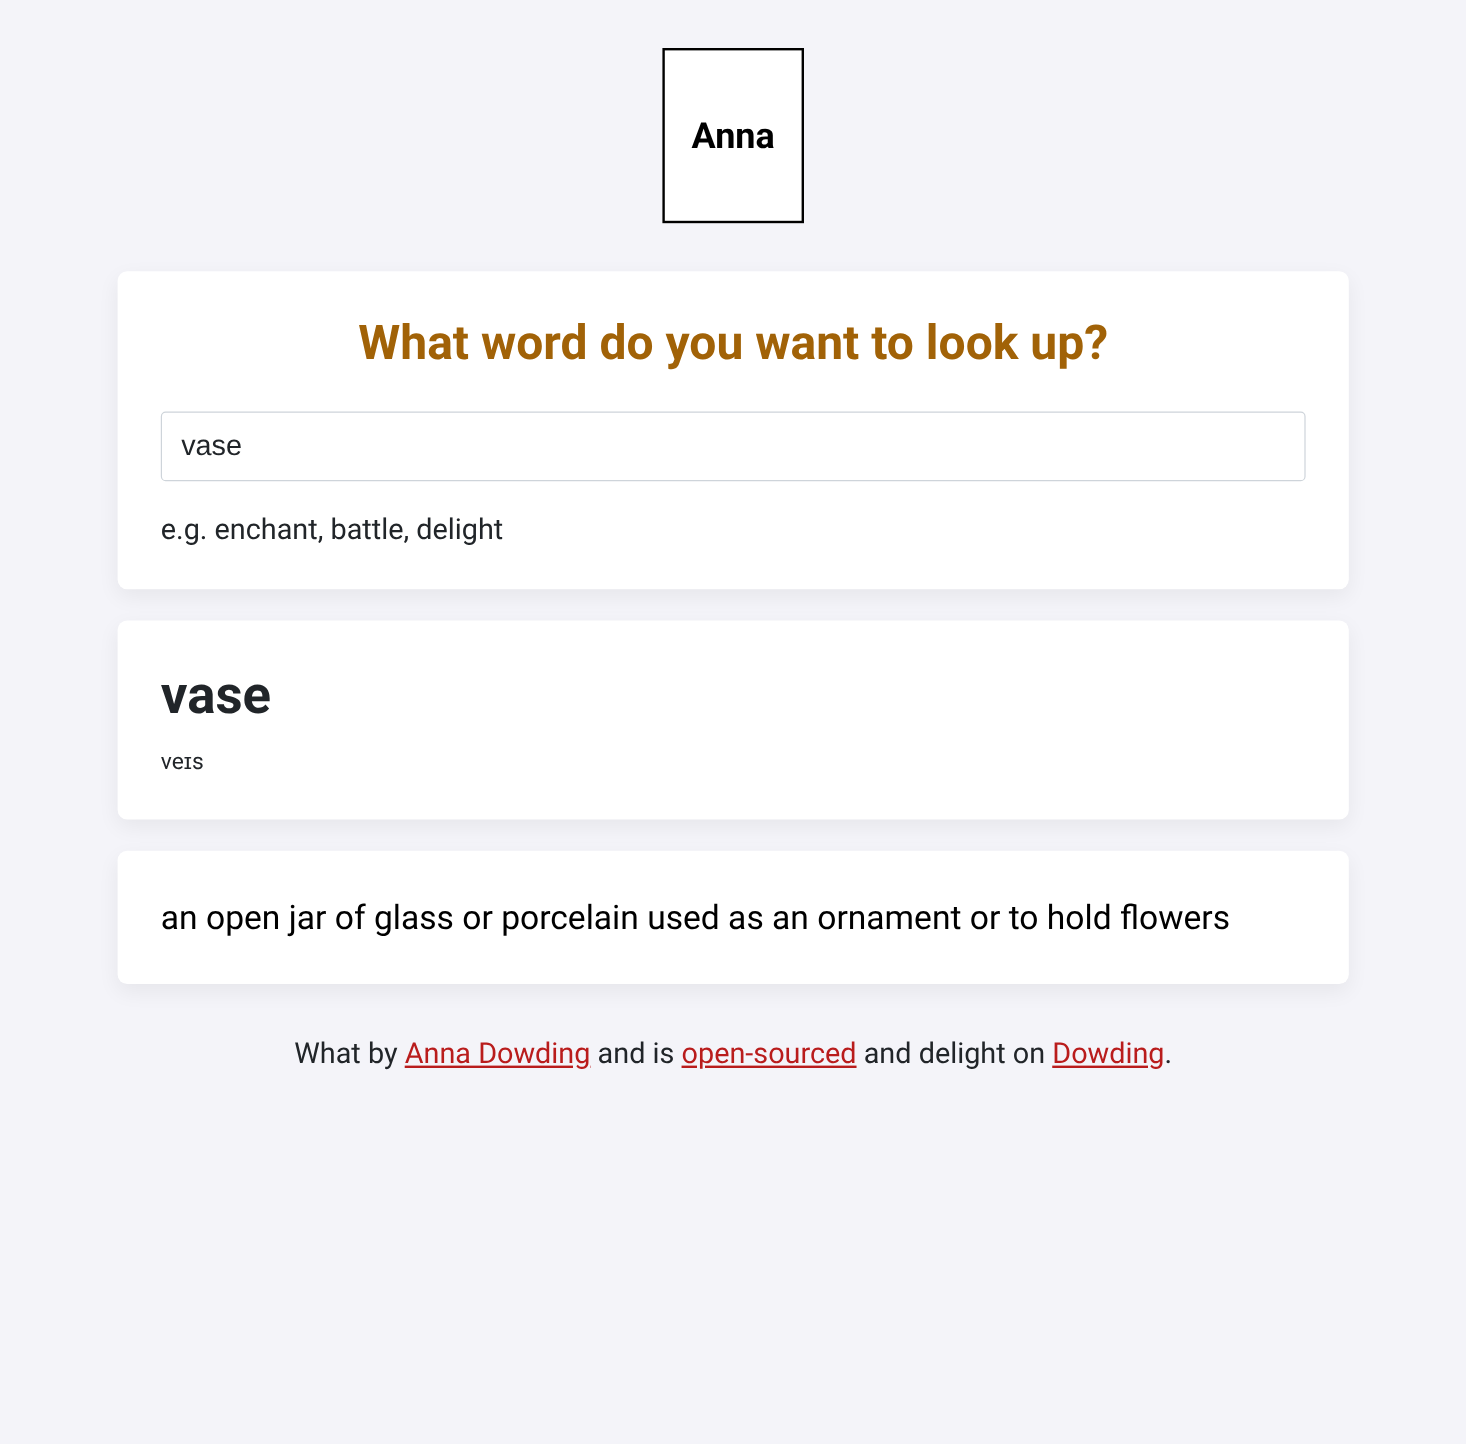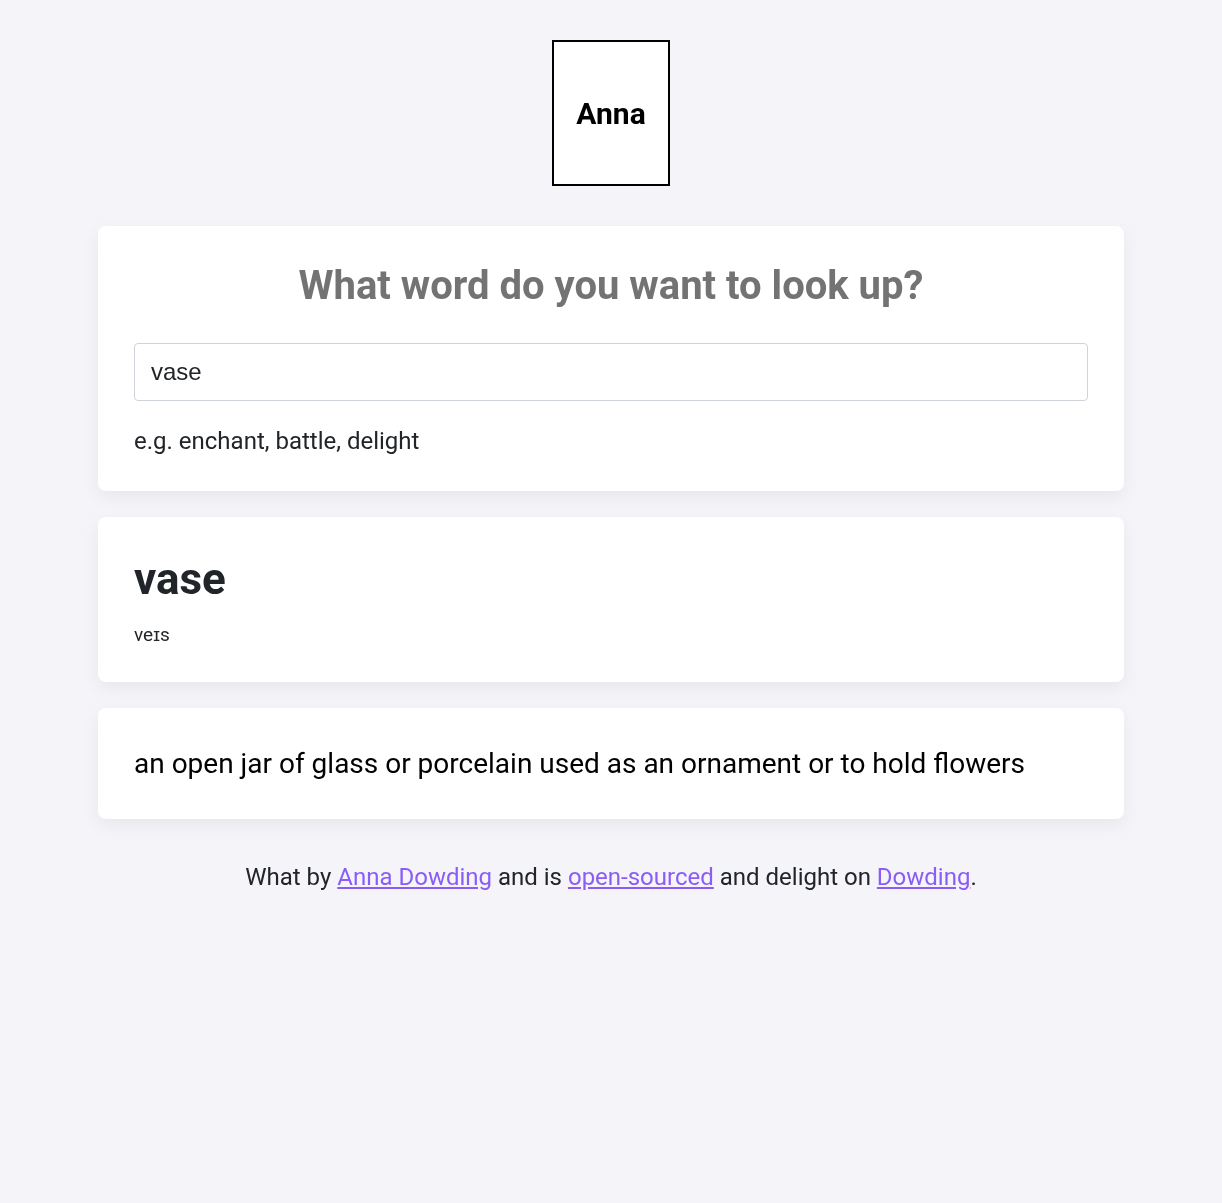--- a/index.html
+++ b/index.html
@@ -39,21 +39,21 @@
       border-radius: 8px;
       box-shadow: 0 6px 18px rgba(0,0,0,0.06);
       padding: 36px;
       margin-bottom: 26px;
     }
     .search-heading {
       text-align: center;
       font-size: 40px;
       font-weight: 700;
       margin-bottom: 34px;
-      color: #737373;
+      color: #a16207;
     }
     .search-input {
       width: 100%;
       font-size: 24px;
       padding: 14px 16px;
       border: 1px solid #ced4da;
       border-radius: 4px;
       outline: none;
       color: #212529;
       background: #fff;
@@ -84,21 +84,21 @@
       color: #000000;
       line-height: 1.4;
     }
     .footer {
       text-align: center;
       font-size: 24px;
       margin-top: 44px;
       color: #212529;
     }
     .footer a {
-      color: #8b5cf6;
+      color: #b91c1c;
       text-decoration: underline;
     }
   </style>
 </head>
 <body>
 
 <div class="container">
 
   <div class="logo-box">
     <span class="logo-text">Anna</span>

